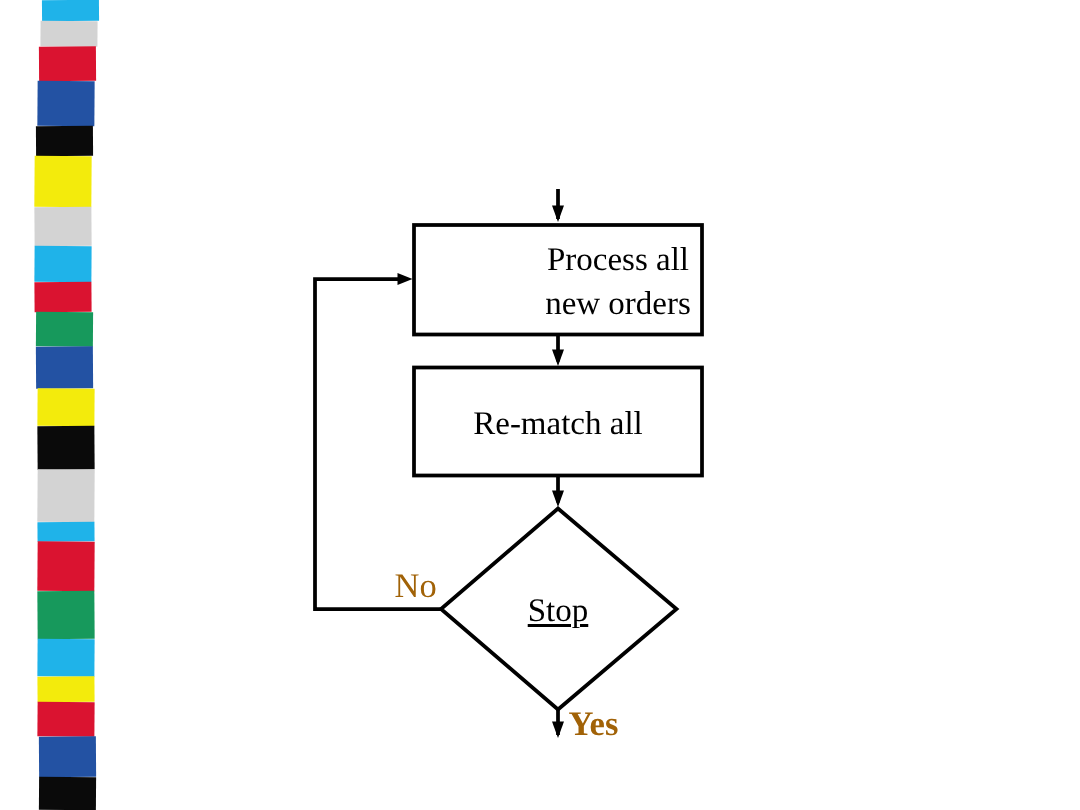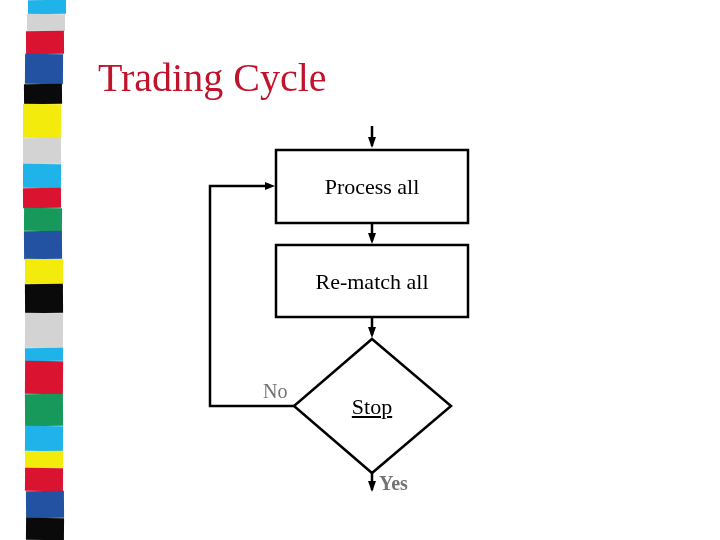--- a/index.html
+++ b/index.html
@@ -44,28 +44,28 @@
     position: absolute;
     display: flex;
     flex-direction: column;
     align-items: center;
     justify-content: center;
     text-align: center;
     color: #000000;
     font-size: 22px;
     line-height: 29px;
   }
-  #process-text { left: 276px; top: 150px; width: 192px; height: 73px; }
+  #process-text { left: 276px; top: 150px; width: 192px; height: 73px; padding-left: 40px; }
   #rematch-text { left: 276px; top: 245px; width: 192px; height: 72px; }
   #decision-text { left: 293px; top: 377px; width: 158px; height: 58px; text-decoration: underline; }
 
   .branch-label {
     position: absolute;
-    color: #737373;
-    font-size: 20px;
+    color: #a16207;
+    font-size: 23px;
     line-height: 24px;
     white-space: nowrap;
     text-align: center;
   }
   #no-label  { left: 263px; top: 379px; }
   #yes-label { left: 379px; top: 471px; font-weight: bold; }
 </style>
 </head>
 <body>
 
@@ -89,21 +89,20 @@
       <div class="stripe-block" style="background: rgb(31, 179, 233); height: 13px; transform: translateX(0px) rotate(-0.4deg);"></div>
       <div class="stripe-block" style="background: rgb(218, 19, 48); height: 33px; transform: translateX(0px) rotate(0.4deg);"></div>
       <div class="stripe-block" style="background: rgb(23, 153, 92); height: 32px; transform: translateX(0px) rotate(-0.4deg);"></div>
       <div class="stripe-block" style="background: rgb(31, 179, 233); height: 25px; transform: translateX(0px) rotate(0.4deg);"></div>
       <div class="stripe-block" style="background: rgb(243, 235, 12); height: 17px; transform: translateX(0px) rotate(-0.4deg);"></div>
       <div class="stripe-block" style="background: rgb(218, 19, 48); height: 23px; transform: translateX(0px) rotate(0.4deg);"></div>
       <div class="stripe-block" style="background: rgb(35, 82, 163); height: 27px; transform: translateX(1px) rotate(-0.4deg);"></div>
       <div class="stripe-block" style="background: rgb(10, 10, 10); height: 22px; transform: translateX(1px) rotate(0.4deg);"></div>
     </div>
 
-  <div id="title" style="color: rgb(192, 20, 44);">Trading Cycle</div>
 
   <svg id="chart-svg" width="720" height="540" viewBox="0 0 720 540">
     <g stroke="#000000" stroke-width="2.5" fill="none">
 
       <line x1="372" y1="126" x2="372" y2="146"></line>
 
       <rect x="276" y="150" width="192" height="73" fill="#ffffff"></rect>
 
       <line x1="372" y1="223" x2="372" y2="241"></line>
 
@@ -121,20 +120,21 @@
       <polygon points="368,137 376,137 372,148"></polygon>
       <polygon points="368,233 376,233 372,244"></polygon>
       <polygon points="368,327 376,327 372,338"></polygon>
       <polygon points="368,481 376,481 372,492"></polygon>
       <polygon points="265,182 265,190 275,186"></polygon>
     </g>
   </svg>
 
   <div id="process-text" class="node-text">
     <span>Process all</span>
+    <span>new orders</span>
   </div>
 
   <div id="rematch-text" class="node-text">
     <span>Re-match all</span>
   </div>
 
   <div id="decision-text" class="node-text">
     <span>Stop</span>
   </div>
 

